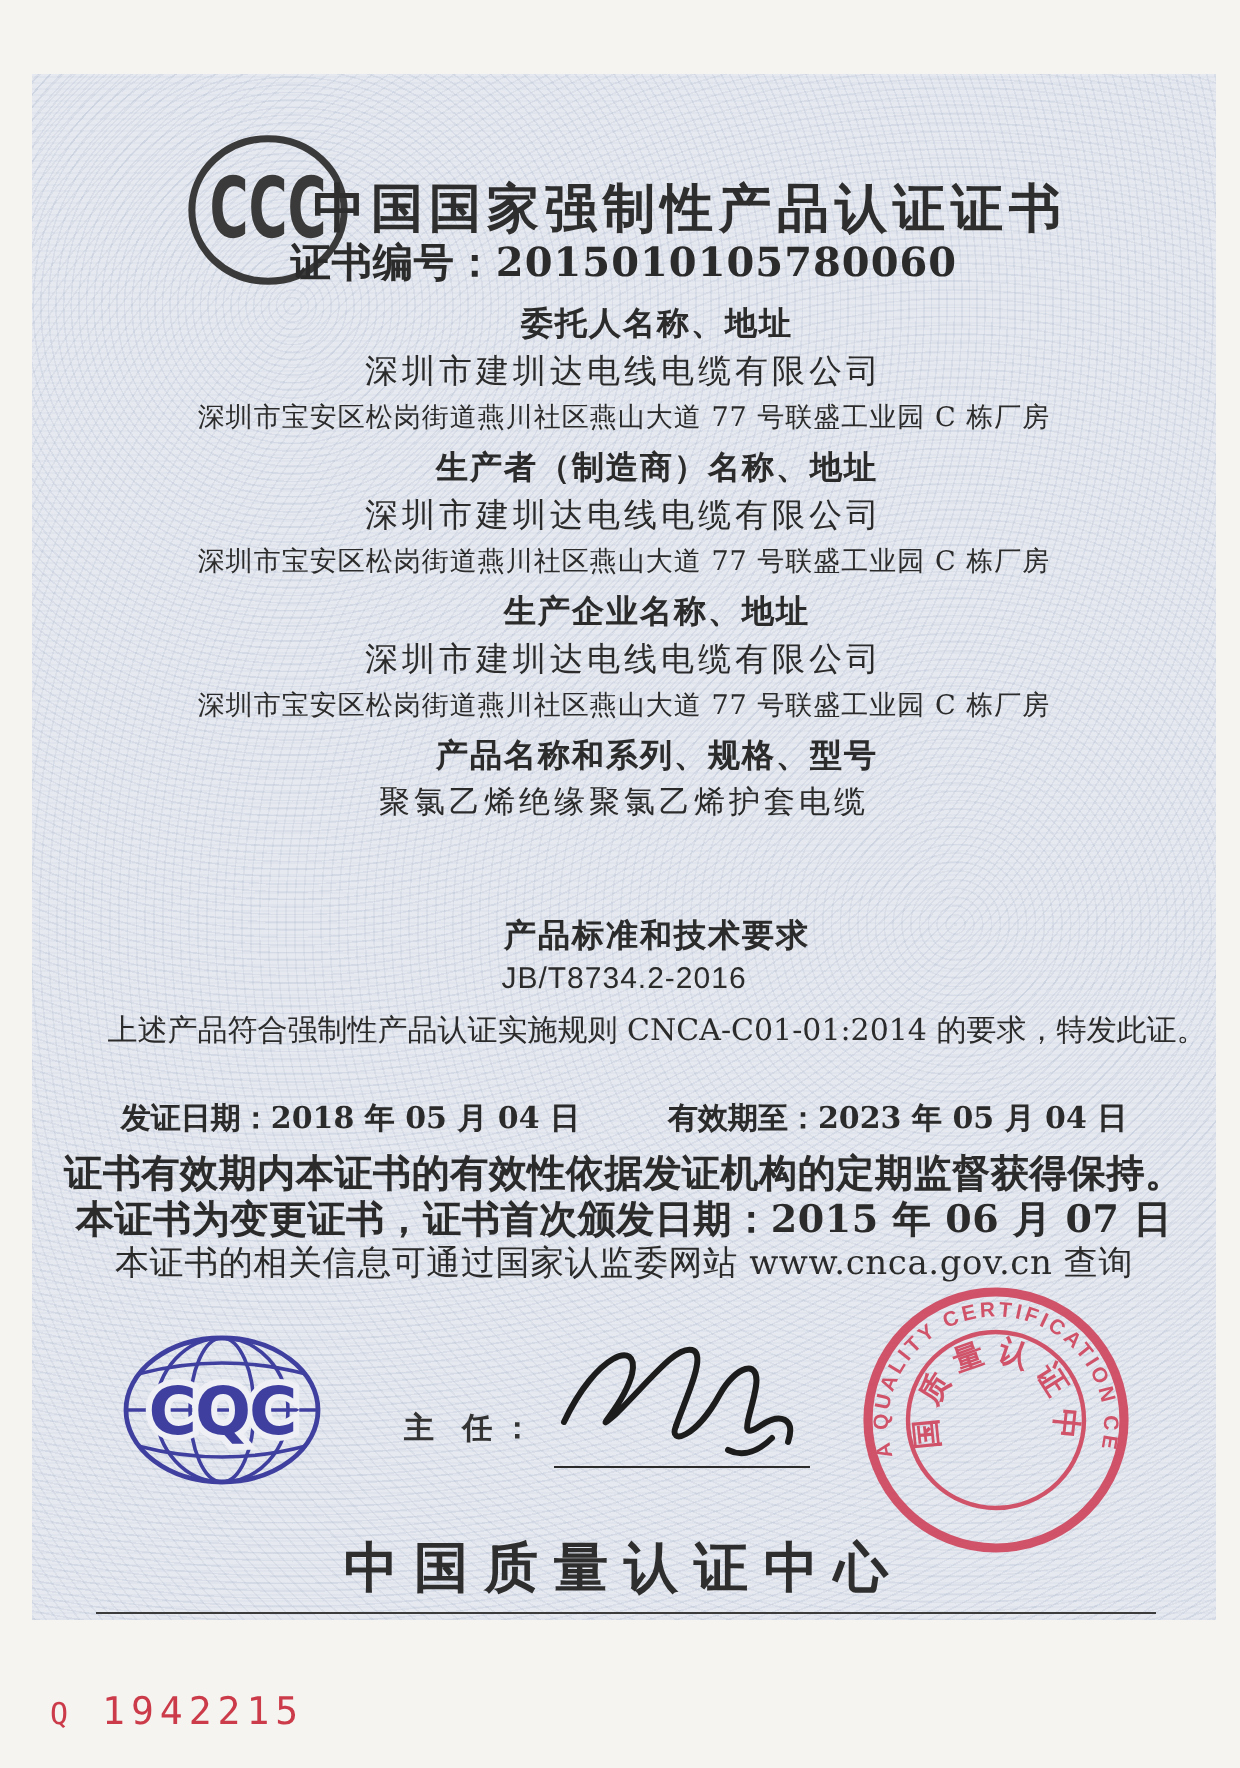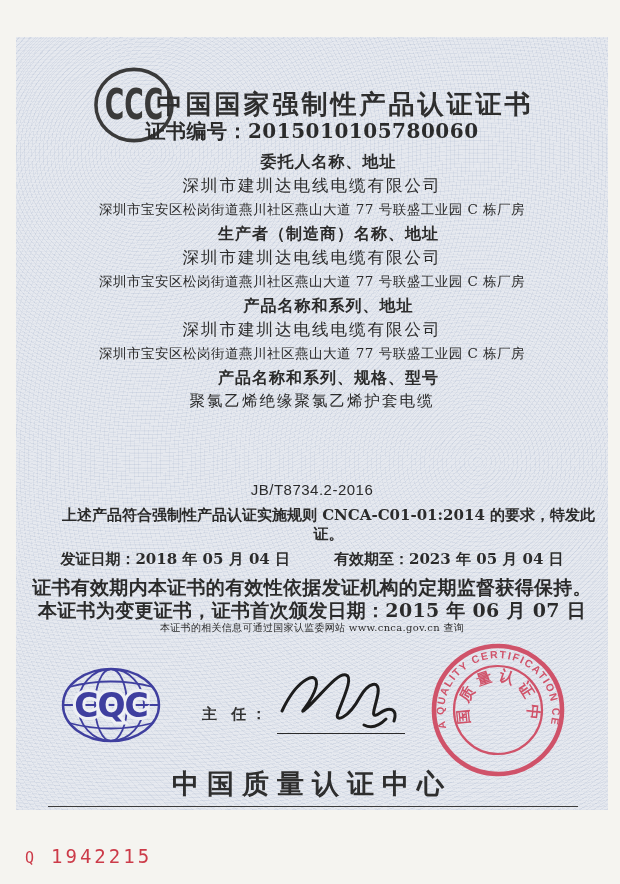--- a/index.html
+++ b/index.html
@@ -28,25 +28,25 @@
   .h{font-weight:bold;font-size:16px;letter-spacing:1px;padding-left:33px;}
   .co{font-size:16.5px;letter-spacing:2px;}
   .ad{font-size:13.5px;letter-spacing:.5px;}
   .pname{font-size:15.5px;letter-spacing:2px;}
   .spec{
     font-family:"Liberation Sans","DejaVu Sans",sans-serif;
     font-size:12.5px;line-height:1.32;
   }
   .spec > span{display:block;max-width:552px;margin:0 auto;}
   .std{font-family:"Liberation Sans","DejaVu Sans",sans-serif;font-size:15px;letter-spacing:.5px;}
-  .stmt{font-weight:bold;font-size:15px;line-height:1.28;padding-left:33px;}
+  .stmt{font-weight:normal;font-size:15px;line-height:1.28;padding-left:33px;}
   .stmt > span{display:block;max-width:556px;margin:0 auto;}
   .dates{display:flex;justify-content:center;gap:44px;font-weight:bold;font-size:15px;}
   .bold-note{font-weight:bold;font-size:19px;letter-spacing:.3px;}
-  .note{font-size:10px;letter-spacing:.3px;}
+  .note{font-size:17px;letter-spacing:.3px;}
   .director{
     position:absolute;left:186px;top:668px;
     font-family:"Liberation Sans","DejaVu Sans",sans-serif;
     font-size:15px;font-weight:bold;letter-spacing:5px;color:#333;
   }
   .sig-line{position:absolute;left:261px;top:696px;width:128px;border-bottom:1.5px solid #2a2a2a;}
   .sig{position:absolute;left:252px;top:626px;width:152px;height:74px;}
   .cqc-logo{position:absolute;left:44px;top:629px;width:102px;height:78px;}
   .ccc-mark{position:absolute;left:77px;top:28px;width:82px;height:80px;}
   .seal{position:absolute;left:410px;top:601px;width:144px;height:144px;opacity:.93;}
@@ -85,27 +85,28 @@
   <div class="ln certno">证书编号：2015010105780060</div>
 
   <div class="ln h" style="top:115px">委托人名称、地址</div>
   <div class="ln co" style="top:139px">深圳市建圳达电线电缆有限公司</div>
   <div class="ln ad" style="top:164px">深圳市宝安区松岗街道燕川社区燕山大道 77 号联盛工业园 C 栋厂房</div>
 
   <div class="ln h" style="top:187px">生产者（制造商）名称、地址</div>
   <div class="ln co" style="top:211px">深圳市建圳达电线电缆有限公司</div>
   <div class="ln ad" style="top:236px">深圳市宝安区松岗街道燕川社区燕山大道 77 号联盛工业园 C 栋厂房</div>
 
-  <div class="ln h" style="top:259px">产品名称和系列、地址</div>
+  <div class="ln h" style="top:259px">生产企业名称、地址</div>
   <div class="ln co" style="top:283px">深圳市建圳达电线电缆有限公司</div>
   <div class="ln ad" style="top:308px">深圳市宝安区松岗街道燕川社区燕山大道 77 号联盛工业园 C 栋厂房</div>
 
   <div class="ln pname" style="top:355px">聚氯乙烯绝缘聚氯乙烯护套电缆</div>
   <div class="ln h" style="top:331px">产品名称和系列、规格、型号</div>
 
+  <div class="ln h" style="top:421px">产品标准和技术要求</div>
   <div class="ln std" style="top:444px">JB/T8734.2-2016</div>
 
   <div class="ln stmt" style="top:469px">
     <span>上述产品符合强制性产品认证实施规则 CNCA-C01-01:2014 的要求，特发此证。</span>
   </div>
 
   <div class="ln dates" style="top:513px">
     <span>发证日期：2018 年 05 月 04 日</span>
     <span>有效期至：2023 年 05 月 04 日</span>
   </div>

